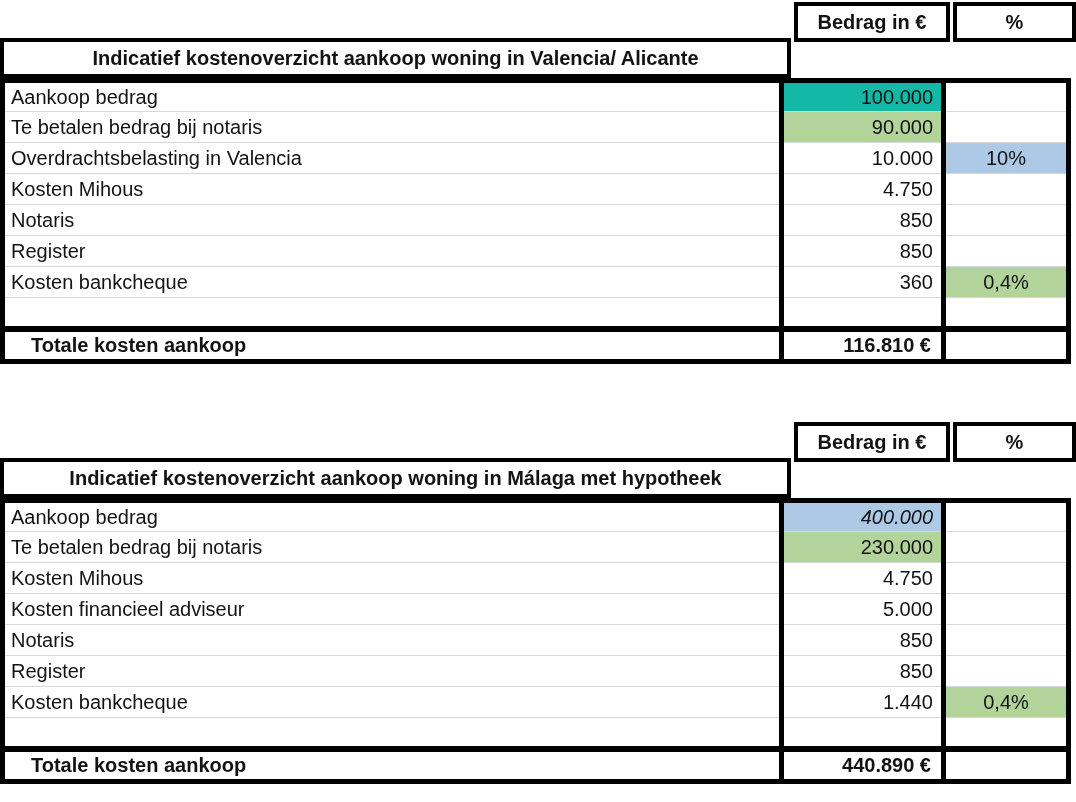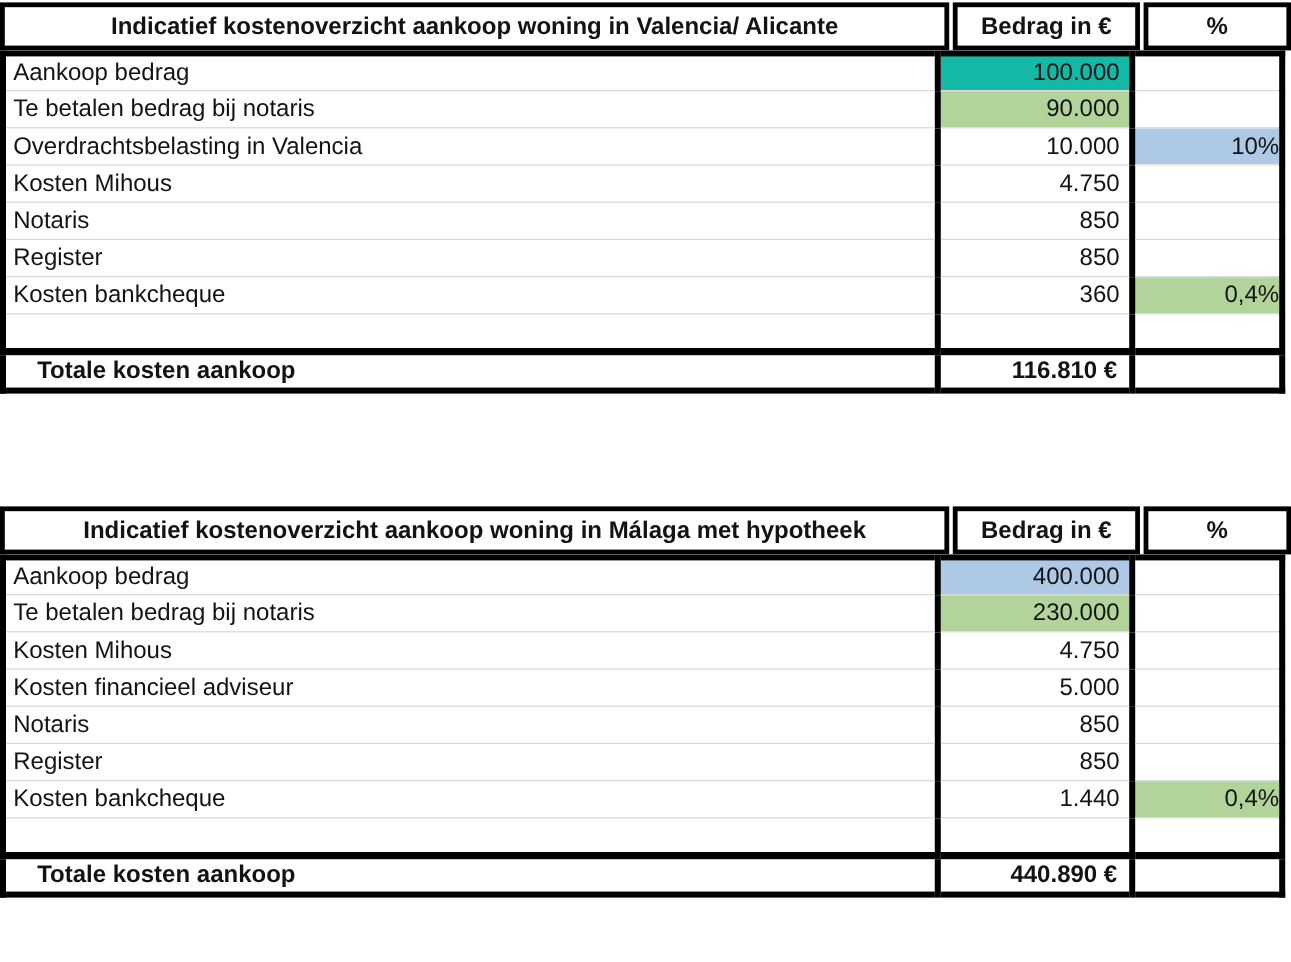--- a/index.html
+++ b/index.html
@@ -14,36 +14,36 @@
   #table-valencia { top: 2px; }
   #table-malaga  { top: 422px; }
 
   
   .hdr { display: flex; gap: 3px; background: #fff; }
   .hdr-cell {
     border: 4px solid #000; background: #fff;
     height: 40px; display: flex; align-items: center; justify-content: center;
     font-weight: bold; font-size: 20px; white-space: nowrap; overflow: hidden;
   }
-  .hdr-title  { width: 824px; }
+  .hdr-title  { width: 824px; margin-top: 36px; }
   .hdr-amount { width: 162px; }
   .hdr-pct    { width: 128px; }
 
   .body-tbl {
     border-collapse: collapse; table-layout: fixed;
     width: 960px; border: 5px solid #000; background: #fff;
   }
   .body-tbl td {
     font-size: 20px; overflow: hidden; white-space: nowrap; vertical-align: middle;
     padding: 0;
   }
   tr.data-row td { height: 31px; border-bottom: 1px solid #D8D8D8; }
   td.lbl { padding-left: 6px;  border-right: 5px solid #000; }
   td.amt { text-align: right; padding-right: 8px; border-right: 5px solid #000; }
-  td.pct { text-align: right; }
+  td.pct { text-align: center; }
   tr.total-row td { border-top: 6px solid #000; font-weight: bold; height: 33px; }
   tr.total-row td.lbl { padding-left: 26px; }
   tr.total-row td.amt { padding-right: 10px; }
 </style>
 </head>
 <body>
 
 <div class="cost-table" id="table-valencia">
   <div class="hdr">
     <div class="hdr-cell hdr-title">Indicatief kostenoverzicht aankoop woning in Valencia/ Alicante</div>
@@ -114,21 +114,21 @@
   </div>
   <table class="body-tbl">
     <colgroup>
         <col style="width:779px">
         <col style="width:162px">
         <col style="width:125px">
       </colgroup>
     <tbody>
       <tr class="data-row">
         <td class="lbl">Aankoop bedrag</td>
-        <td class="amt" style="background-color: rgb(174, 201, 229);">400.000</td>
+        <td class="amt" style="background-color: rgb(174, 201, 229); font-style: italic;">400.000</td>
         <td class="pct"></td>
       </tr>
       <tr class="data-row">
         <td class="lbl">Te betalen bedrag bij notaris</td>
         <td class="amt" style="background-color: rgb(178, 211, 154);">230.000</td>
         <td class="pct"></td>
       </tr>
       <tr class="data-row">
         <td class="lbl">Kosten Mihous</td>
         <td class="amt">4.750</td>

